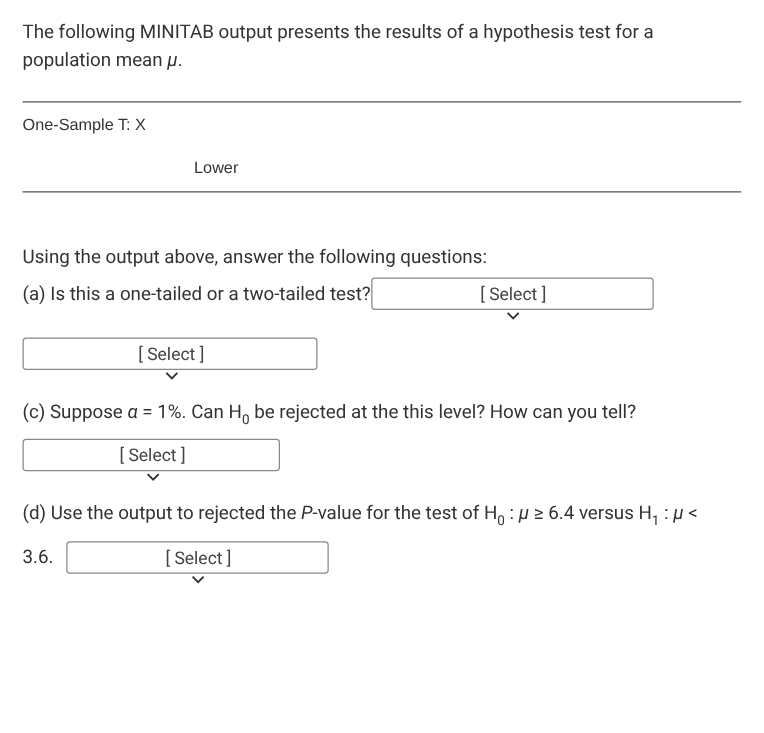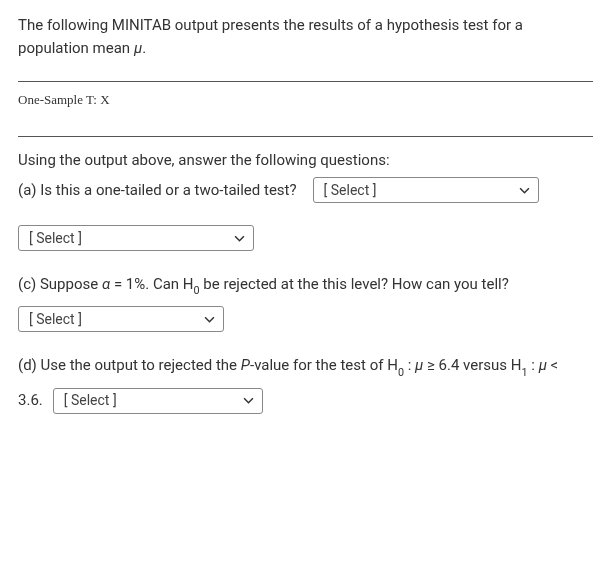--- a/index.html
+++ b/index.html
@@ -15,62 +15,63 @@
     .intro {
       margin-bottom: 22px;
     }
     .intro .mu {
       font-style: italic;
     }
     .minitab-block {
       border-top: 1.5px solid #555;
       border-bottom: 1.5px solid #555;
       padding: 10px 0 10px 0;
-      font-family: Liberation Serif, serif;
+      font-family: Liberation Sans, sans-serif;
       font-size: 13px;
       line-height: 1.3;
       color: #333;
-      margin-bottom: 12px;
+      margin-bottom: 40px;
     }
     .minitab-pre {
       font-family: inherit;
       white-space: pre;
     }
     .using {
       margin-bottom: 6px;
     }
     .qrow {
       margin-bottom: 22px;
       display: block;
     }
     .qrow-inline {
       display: flex;
       align-items: center;
       flex-wrap: wrap;
-      gap: 16px;
+      gap: 0;
       text-align: right;
     }
     .qtext {
       display: inline;
     }
     .italic { font-style: italic; }
     .sub { font-size: 0.72em; vertical-align: sub; position: relative; top: 0.1em; }
     .select-box {
       display: inline-flex;
       align-items: center;
       justify-content: space-between;
       border: 1px solid #888;
       border-radius: 3px;
       background: #fff;
       padding: 3px 8px 3px 10px;
       font-size: 14px;
       color: #444;
       min-width: 100px;
       height: 26px;
       cursor: pointer;
+      flex-direction: column;
     }
     .select-box.wide1 { min-width: 226px; }
     .select-box.wide2 { min-width: 236px; }
     .select-box.wide3 { min-width: 206px; }
     .select-box.wide4 { min-width: 210px; }
     .chevron {
       display: inline-block;
     }
     .chevron svg {
       width: 11px;
@@ -90,20 +91,21 @@
 </head>
 <body>
 
 <div class="intro">
   <span>The following MINITAB output presents the results of a hypothesis test for a population mean </span><span class="mu">μ</span><span>.</span>
 </div>
 
 <div class="minitab-block">
 <pre class="minitab-pre">One-Sample T: X</pre>
 <pre class="minitab-pre"> </pre>
+<pre class="minitab-pre">                                      Lower</pre>
 </div>
 
 <div class="using">Using the output above, answer the following questions:</div>
 
 <div class="qrow qrow-inline">
   <span class="qtext">(a)  Is this a one-tailed or a two-tailed test?</span>
   <span class="select-box wide1">
     <span>[ Select ]</span>
     <span class="chevron">
       <svg viewBox="0 0 10 10">

